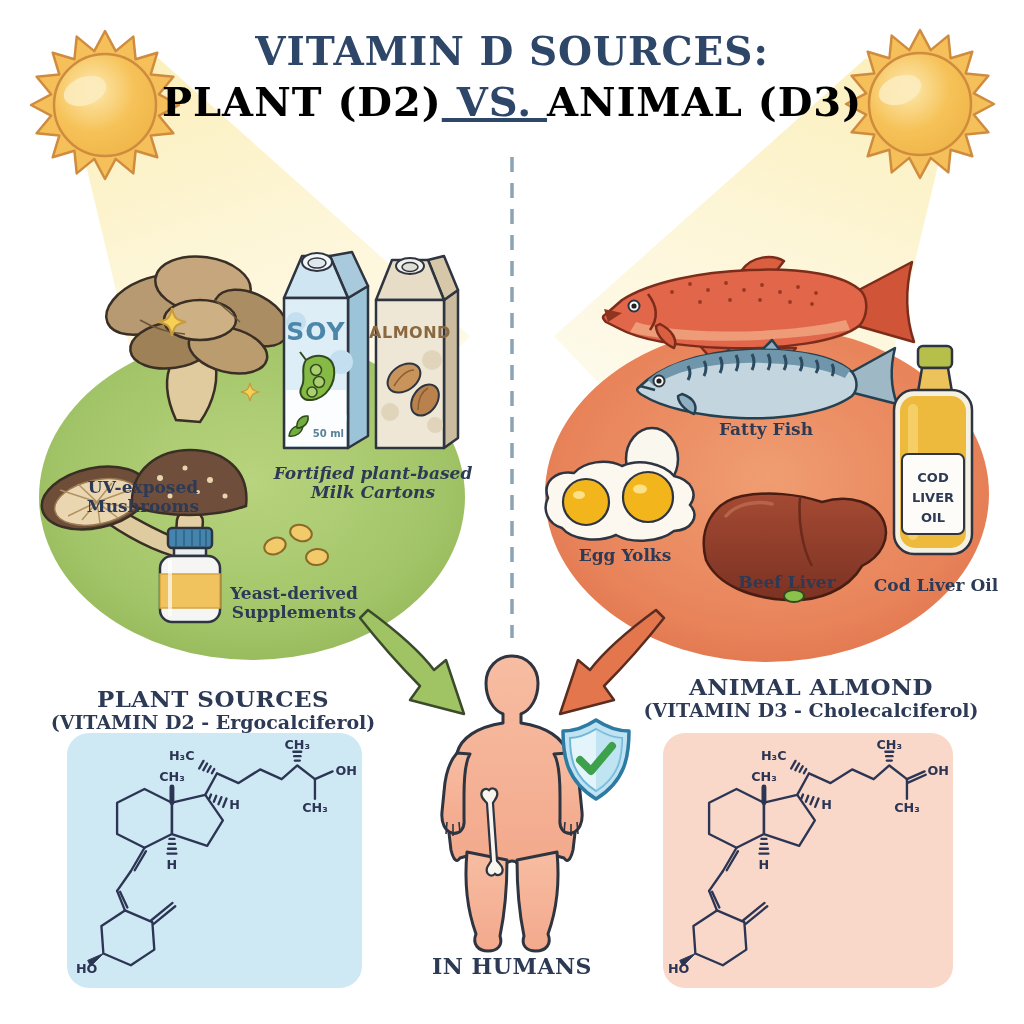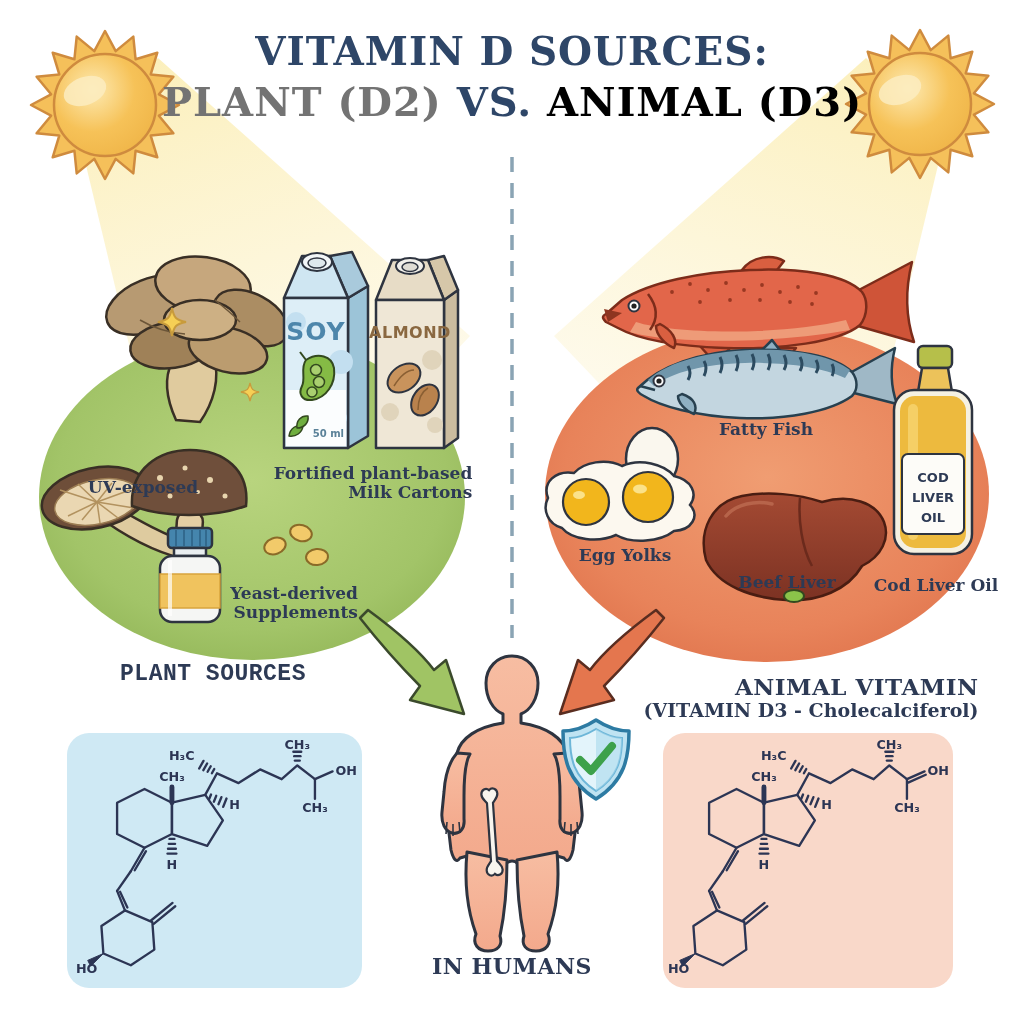--- a/index.html
+++ b/index.html
@@ -1,23 +1,23 @@
 <!DOCTYPE html>
 <html><head>
 <meta charset="utf-8">
 <style>
   html,body{margin:0;padding:0;background:#fff;}
   .canvas{position:relative;width:1024px;height:1024px;background:#ffffff;overflow:hidden;
           font-family:"DejaVu Serif", serif;}
   .art{position:absolute;left:0;top:0;}
-  .txt{position:absolute;transform:translateX(-50%);text-align:right;white-space:nowrap;
+  .txt{position:absolute;transform:translateX(-50%);text-align:center;white-space:nowrap;
        color:#2d3a55;font-weight:bold;line-height:1.12;}
   .title1{font-size:39px;letter-spacing:1px;color:#2e4668;}
   .title2{font-size:40px;letter-spacing:1px;}
-  .t-plant{color:#737373;} .t-vs{color:#2e4668;} .t-animal{color:#000000;}
+  .t-plant{color:#000000;} .t-vs{color:#2e4668;text-decoration:underline;} .t-animal{color:#000000;}
   .lbl{font-size:17px;margin-top:12px;}
   .lbl span{display:block;}
   .head-block .h1{font-size:23px;letter-spacing:.5px;}
   .head-block .h2{font-size:19px;}
   .caption{font-size:22px;letter-spacing:.5px;}
   .box{position:absolute;border-radius:22px;}
   .box-blue{background:#cfe9f4;}
   .box-pink{background:#f9d8c9;}
   .chem{position:absolute;}
   .chem line,.chem polygon.ring,.chem polyline{stroke:#2c3554;stroke-width:2.4;fill:none;
@@ -304,40 +304,42 @@
     <path d="M596,729 C606,735 615,738 622,738 C622,759 618,777 596,791 Z" fill="#a8d8ec" stroke="none" opacity="0.6"></path>
     <polyline points="580,760 591,771 612,746" fill="none" stroke="#3da14b" stroke-width="8" stroke-linecap="round" stroke-linejoin="round"></polyline>
   </g>
 </svg>
 
 <div class="txt title1" style="left:512px;top:30px;">VITAMIN D SOURCES:</div>
 <div class="txt title2" style="left:512px;top:80px;"><span class="t-plant">PLANT (D2)</span><span class="t-vs"> VS. </span><span class="t-animal">ANIMAL (D3)</span></div>
 
 <div class="txt lbl" style="left:143px;top:466px;">
       <span>UV-exposed</span>
-    </div>
-<div class="txt lbl" style="left:373px;top:452px;">
+      <span>Mushrooms</span>
+    </div>
+<div class="txt lbl" style="left:373px;top:452px;font-style:italic;">
       <span>Fortified plant-based</span>
       <span>Milk Cartons</span>
     </div>
 <div class="txt lbl" style="left:294px;top:572px;">
       <span>Yeast-derived</span>
       <span>Supplements</span>
     </div>
 
 <div class="txt lbl" style="left:766px;top:408px;">Fatty Fish</div>
 <div class="txt lbl" style="left:625px;top:534px;">Egg Yolks</div>
 <div class="txt lbl" style="left:787px;top:561px;">Beef Liver</div>
 <div class="txt lbl" style="left:936px;top:564px;">Cod Liver Oil</div>
 
-<div class="txt head-block" style="left:213px;top:662px;font-family:Liberation Mono, monospace;">
+<div class="txt head-block" style="left:213px;top:686px;">
       <span class="h1" style="display:block;">PLANT SOURCES</span>
+      <span class="h2" style="display:block;">(VITAMIN D2 - Ergocalciferol)</span>
     </div>
 <div class="txt head-block" style="left:811px;top:674px;">
-      <span class="h1" style="display:block;">ANIMAL VITAMIN</span>
+      <span class="h1" style="display:block;">ANIMAL ALMOND</span>
       <span class="h2" style="display:block;">(VITAMIN D3 - Cholecalciferol)</span>
     </div>
 
 <div class="box box-blue" style="left:67px;top:733px;width:295px;height:255px;"></div>
 <div class="box box-pink" style="left:663px;top:733px;width:290px;height:255px;"></div>
 
 <svg class="chem" style="left:74px;top:740px;" width="286" height="239" viewBox="0 0 292 244">
   <polygon class="ring" points="44,64 72,50 100,64 100,96 72,110 44,96"></polygon>
   <polygon class="ring" points="100,64 134,56 152,82 136,108 100,96"></polygon>
   <line class="wedge" x1="100" y1="64" x2="100" y2="48"></line>

